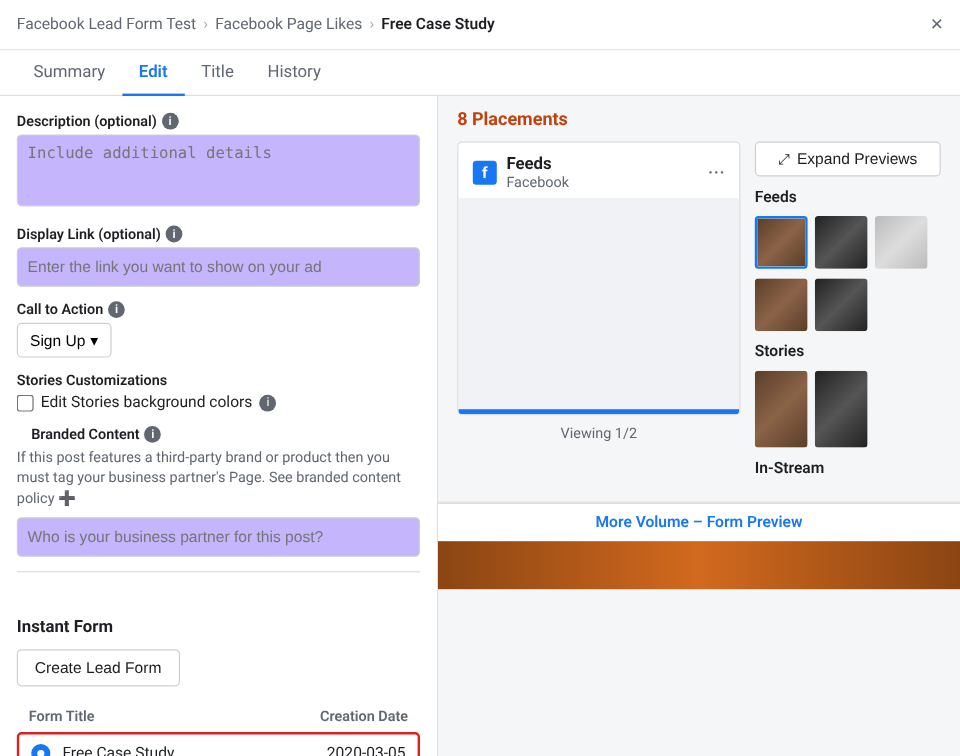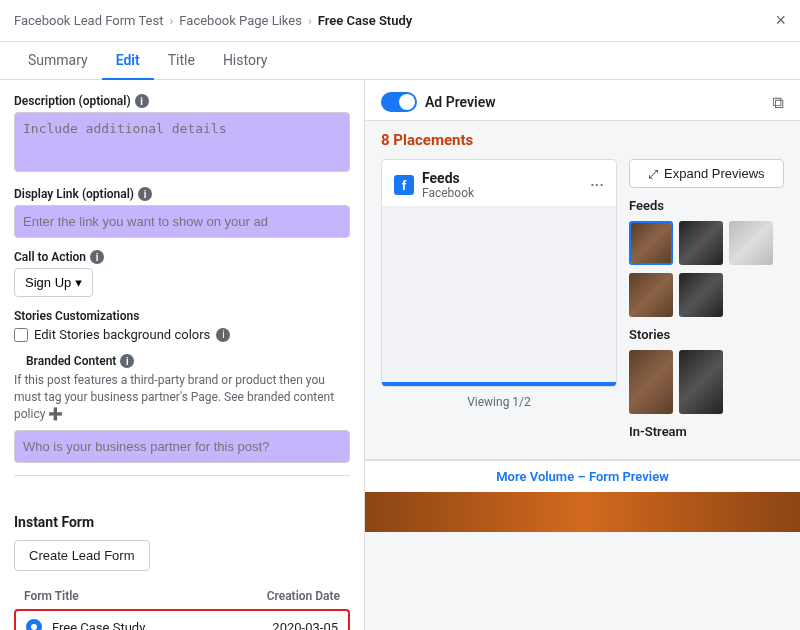--- a/index.html
+++ b/index.html
@@ -197,27 +197,20 @@
         <div class="radio-circle"></div>
         <span class="form-row-name">Facebook Ads Case Study-c...</span>
         <span class="form-row-date">2017-12-11</span>
       </div>
 
     </div>
   </div>
 
   <div class="right-panel">
 
-    <div class="ad-preview-header">
-      <div class="toggle-row">
-        <div class="toggle"></div>
-        <span>Ad Preview</span>
-      </div>
-      <span class="external-icon">⧉</span>
-    </div>
 
     <div class="placements-header">
       <span class="placements-count">8 Placements</span>
     </div>
 
     <div class="preview-area">
 
       <div class="center-preview">
         <div class="preview-card">
           <div class="preview-card-header">

